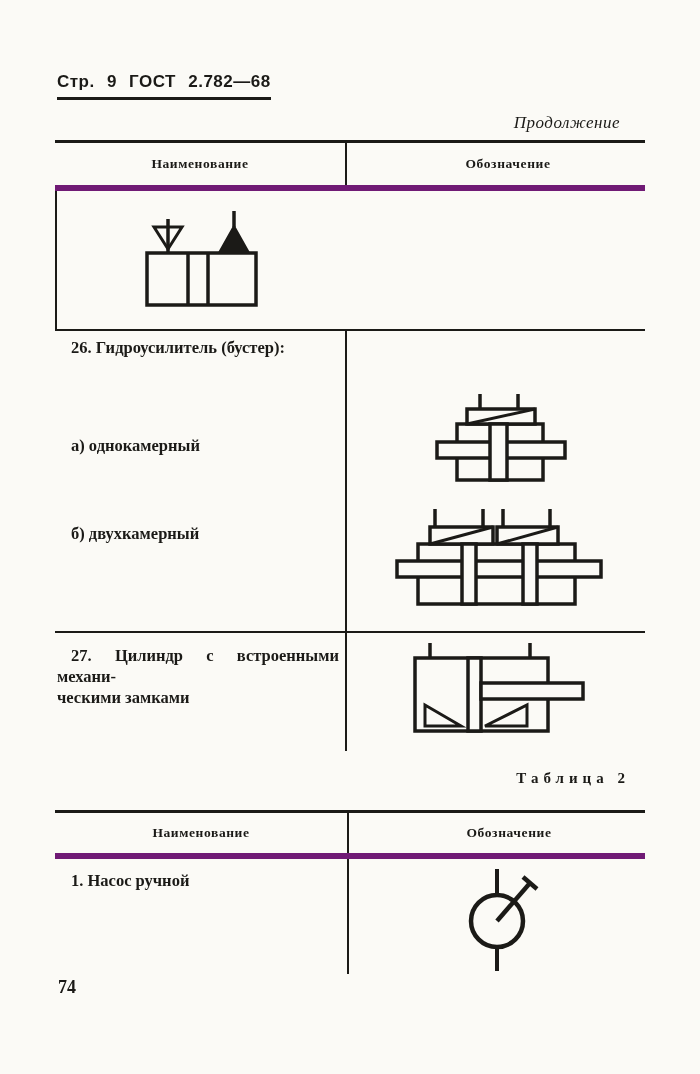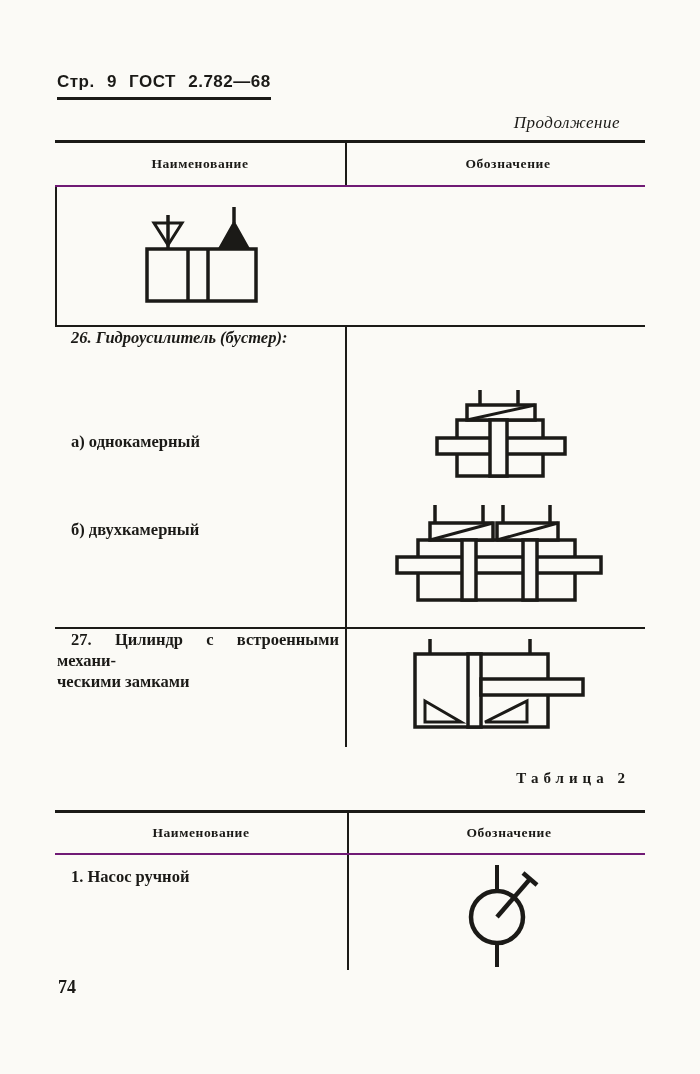--- a/index.html
+++ b/index.html
@@ -33,40 +33,40 @@
     font-weight:bold;font-size:18px;
   }
 
   
   .gtable{position:absolute;left:55px;width:590px;border-top:3px solid #1b1a17;}
   #table1{top:140px;}
   #table2{top:810px;}
   .trow{display:grid;position:relative;}
   #table1 .trow{grid-template-columns:290px 1fr;}
   #table2 .trow{grid-template-columns:292px 1fr;}
-  .hrow{border-bottom:2px solid #701a75;}
+  .hrow{border-bottom:6px solid #701a75;}
   #table1 .hrow{height:42px;}
   #table2 .hrow{height:40px;}
   .hcell{
     display:flex;align-items:center;justify-content:center;
     font-weight:bold;font-size:13.5px;letter-spacing:.6px;
   }
   .cell-sym{border-left:2px solid #1b1a17;position:relative;padding-left:24px;}
   .cell-name{position:relative;padding:0 6px 0 2px;}
   .rowsep{border-bottom:2.5px solid #1b1a17;}
   .r25{height:138px;}
   .r26{height:300px;}
   .r27{height:118px;}
   .t2r1{height:115px;}
 
   .bodytext{font-weight:bold;font-size:16.5px;line-height:21px;}
   .jline{display:block;text-align:justify;text-align-last:justify;}
   .indent{text-indent:14px;}
   .pt14{padding-top:14px;}
-  .pt12{padding-top:0;}
+  .pt12{padding-top:12px;}
   .pt11{padding-top:11px;}
   .abs{position:absolute;left:2px;white-space:nowrap;}
 
   .sym{position:absolute;}
   .sym *{vector-effect:none;}
 </style>
 </head>
 <body>
 
 <div class="page">
@@ -91,21 +91,21 @@
           <line x1="23" y1="8" x2="23" y2="42" stroke="#1b1a17" stroke-width="3.5"></line>
           <polygon points="9,16 37,16 23,38" fill="none" stroke="#1b1a17" stroke-width="3"></polygon>
           <line x1="89" y1="0" x2="89" y2="16" stroke="#1b1a17" stroke-width="3.5"></line>
           <polygon points="75,40 103,40 89,15" fill="#1b1a17" stroke="#1b1a17" stroke-width="2"></polygon>
         </svg>
       </div>
     </div>
 
     <div class="trow rowsep r26">
       <div class="cell-name bodytext">
-        <span class="abs indent" style="top:0;font-style:italic;">26. Гидроусилитель (бустер):</span>
+        <span class="abs indent" style="top:6px;">26. Гидроусилитель (бустер):</span>
         <span class="abs" style="top:104px;left:16px;">а) однокамерный</span>
         <span class="abs" style="top:192px;left:16px;">б) двухкамерный</span>
       </div>
       <div class="cell-sym">
 
         <svg class="sym" style="left:88px;top:63px;" width="132" height="88" viewBox="0 0 132 88">
           <rect x="22" y="30" width="86" height="56" fill="none" stroke="#1b1a17" stroke-width="3.5"></rect>
           <rect x="32" y="15" width="68" height="15" fill="#fbfaf6" stroke="#1b1a17" stroke-width="3.5"></rect>
           <line x1="32" y1="30" x2="100" y2="15" stroke="#1b1a17" stroke-width="3"></line>
           <line x1="45" y1="0" x2="45" y2="15" stroke="#1b1a17" stroke-width="3.5"></line>

